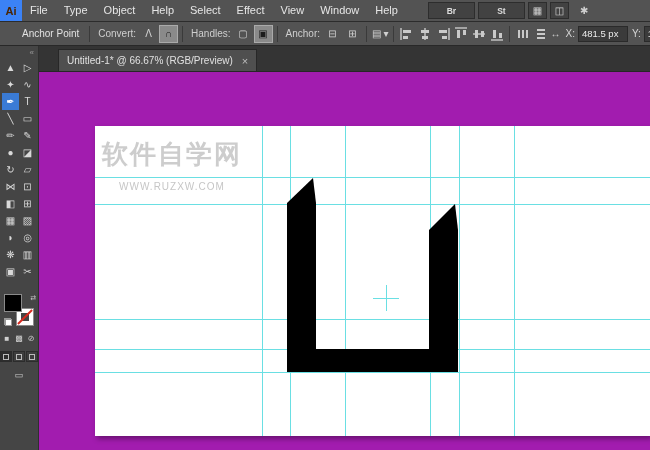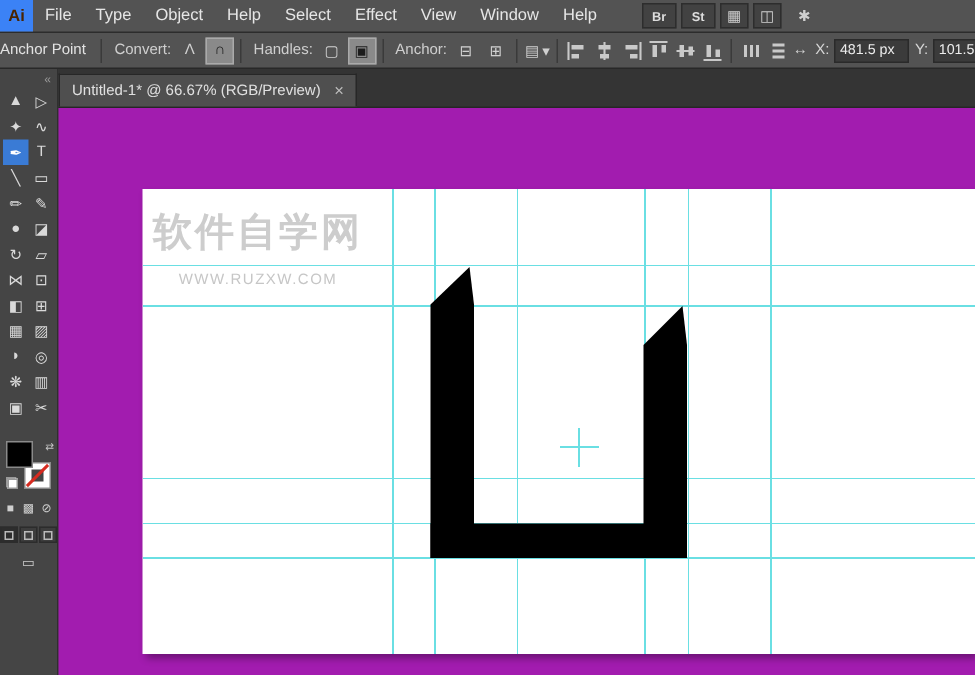--- a/index.html
+++ b/index.html
@@ -9,28 +9,28 @@
   
   .menu-bar{height:21px;background:#535353;border-bottom:1px solid #2c2c2c;
             display:flex;align-items:center;}
   .ai-logo{width:22px;height:21px;background:#3b82f6;color:#4a2400;font-weight:bold;
            font-size:11px;display:flex;align-items:center;justify-content:center;}
   .menu-items{display:flex;align-items:flex-end;}
   .menu-item{padding:0 8px;font-size:11px;color:#e6e6e6;line-height:21px;cursor:default;}
   .menu-right{display:flex;align-items:center;gap:3px;margin-left:22px;}
   .mini-btn{height:15px;min-width:17px;background:#424242;border:1px solid #2d2d2d;
             color:#ddd;font-size:8.5px;font-weight:bold;display:flex;align-items:center;
-            justify-content:center;padding:0 2px;}
+            justify-content:center;padding:0 14px;}
   .mini-ico{height:15px;min-width:17px;background:#424242;border:1px solid #2d2d2d;
             color:#cfcfcf;font-size:10px;display:flex;align-items:center;justify-content:center;}
   .ws-ico{margin-left:8px;color:#cfcfcf;font-size:10px;}
 
   
   .control-bar{height:23px;background:#535353;border-bottom:1px solid #282828;
-               display:flex;align-items:center;padding:0 0;font-size:10px;color:#d6d6d6;
+               display:flex;align-items:center;padding:0 22px;font-size:10px;color:#d6d6d6;
                white-space:nowrap;}
   .cb-title{margin-right:6px;color:#e2e2e2;}
   .cb-label{margin:0 3px 0 4px;color:#cfcfcf;}
   .cb-sep{width:1px;height:16px;background:#3a3a3a;margin:0 4px;flex:0 0 1px;}
   .icon-row{display:flex;align-items:center;gap:1px;}
   .icon-btn{width:17px;height:16px;display:flex;align-items:center;justify-content:center;
             color:#d0d0d0;font-size:10px;border:1px solid transparent;}
   .icon-btn.selected{background:#8a8a8a;border-color:#aaa;color:#1c1c1c;}
   .align-btn{width:17px;height:16px;display:flex;align-items:center;justify-content:center;}
   .cb-field{display:flex;align-items:center;gap:3px;margin-left:4px;}
@@ -66,21 +66,21 @@
   .mini-tool{width:9px;height:9px;font-size:8px;color:#cfcfcf;display:flex;align-items:center;justify-content:center;}
   .draw-modes{display:flex;gap:1px;margin-top:8px;}
   .draw-mode{width:10px;height:9px;background:#3d3d3d;border:1px solid #2c2c2c;
              display:flex;align-items:center;justify-content:center;}
   .draw-mode.selected{background:#2d2d2d;}
   .draw-mode i{display:block;width:4px;height:4px;border:1px solid #bbb;}
   .screen-mode{margin-top:8px;font-size:9px;color:#cfcfcf;}
 
   .doc-area{flex:1;display:flex;flex-direction:column;min-width:0;}
   .tab-strip{height:26px;background:#343434;border-bottom:1px solid #262626;
-             display:flex;align-items:flex-end;padding-left:0;box-sizing:border-box;}
+             display:flex;align-items:flex-end;padding-left:19px;box-sizing:border-box;}
   .tab{height:21px;background:#4f4f4f;border:1px solid #272727;border-bottom:none;
        display:flex;align-items:center;padding:0 8px;font-size:10px;color:#e0e0e0;}
   .tab-close{margin-left:9px;color:#bdbdbd;font-size:11px;line-height:10px;}
 
   .canvas{flex:1;position:relative;background:#a21caf;overflow:hidden;}
   .artboard{position:absolute;left:56px;top:54px;width:555px;height:310px;background:#ffffff;
             box-shadow:2px 3px 5px rgba(0,0,0,0.35);}
   .artboard svg{position:absolute;left:0;top:0;}
   .watermark{position:absolute;left:2px;top:14px;width:150px;text-align:center;z-index:1;
              color:#cdcdcd;pointer-events:none;}

